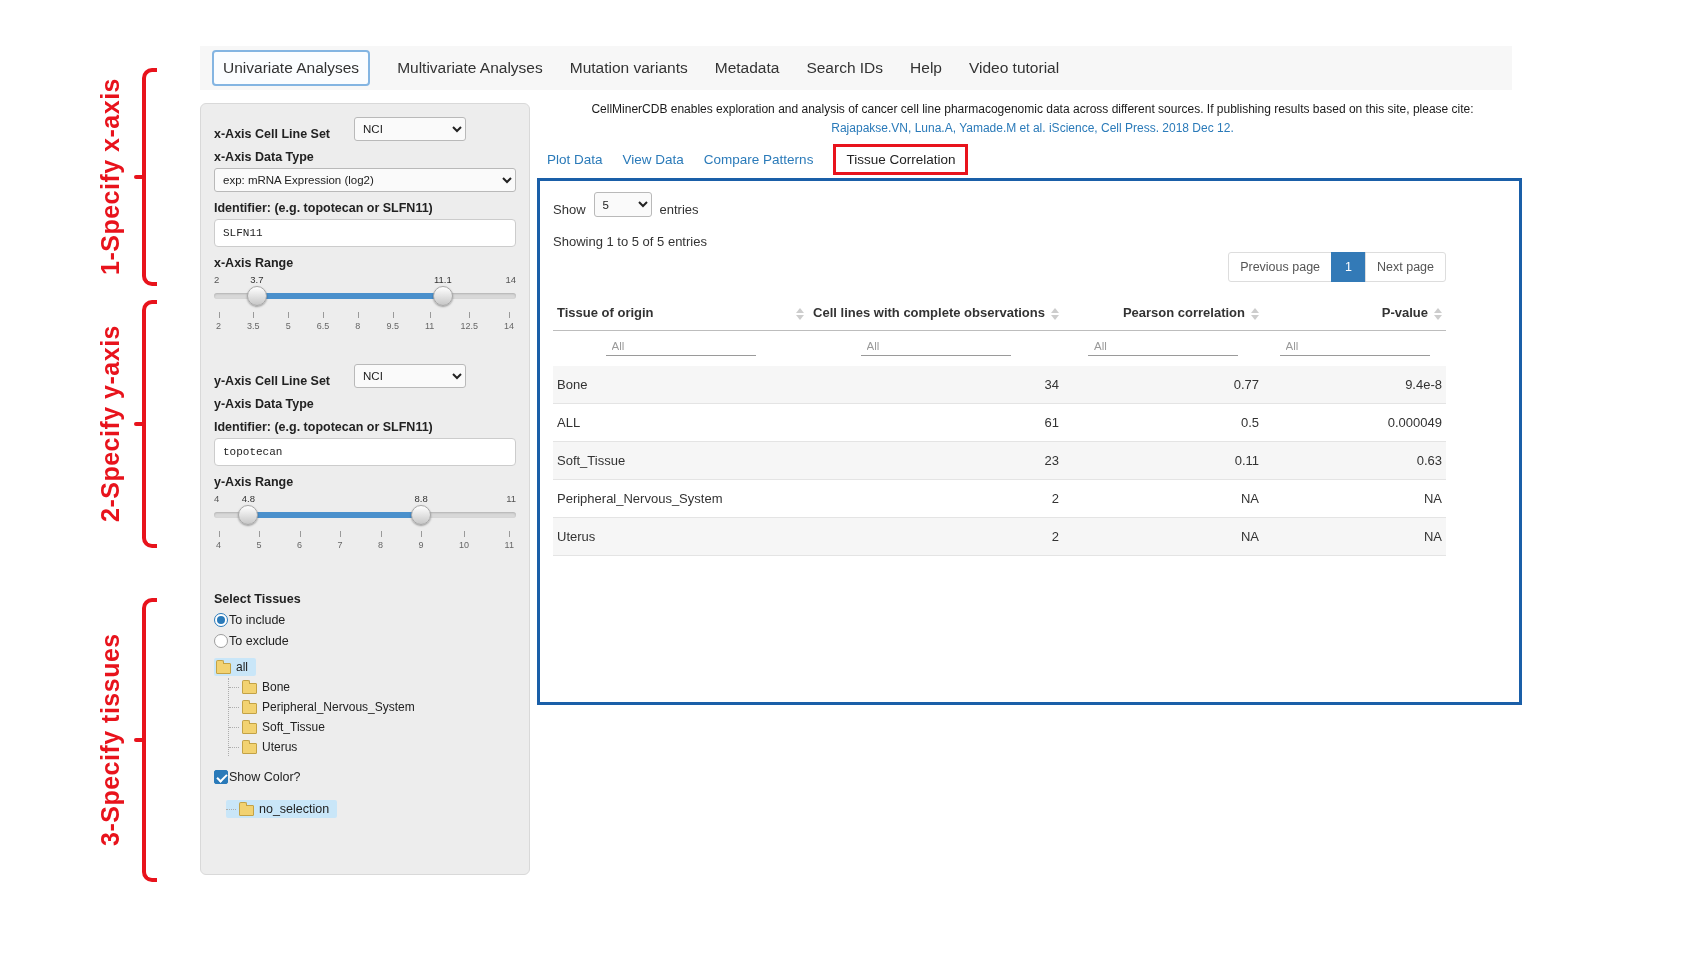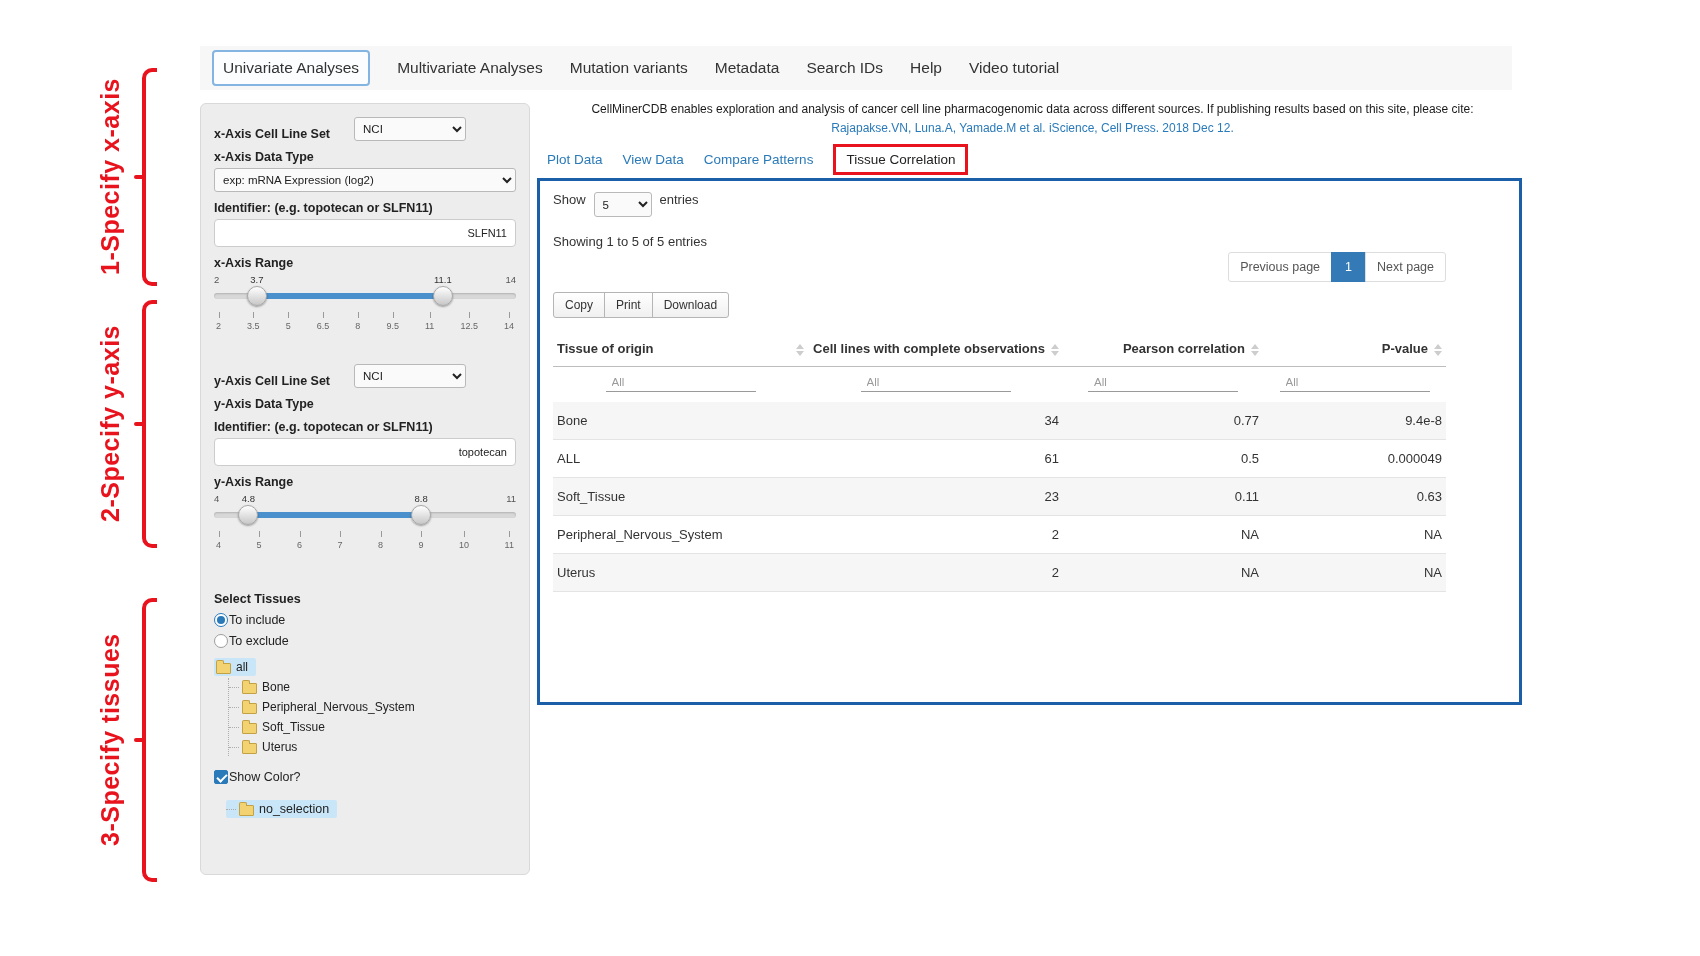--- a/index.html
+++ b/index.html
@@ -53,22 +53,21 @@
   .inline-row .blabel { margin:0; }
   select {
     font-size:11.5px; border:1px solid #b9b9b9; border-radius:3px; background:#fafafa;
     height:24px; padding:1px 4px; color:#222;
   }
   .sel-narrow { width:112px; }
   .sel-full { width:100%; }
   .text-input {
     width:100%; height:28px; border:1px solid #cccccc; border-radius:4px;
     padding:4px 8px; font-size:11px; background:#fff; color:#222;
-    font-family:Liberation Sans, sans-serif;
-    text-align:right;
+    font-family:Liberation Mono, monospace;
   }
 
   
   .slider { position:relative; height:64px; margin-top:4px; }
   .sl-end, .sl-handle-label { position:absolute; top:0; font-size:9.5px; color:#555; }
   .sl-min { left:0; } .sl-max { right:0; }
   .sl-handle-label { transform:translateX(-50%); color:#333; }
   .sl-track {
     position:absolute; top:19px; left:0; right:0; height:6px;
     background:#d8d8d8; border-radius:3px; box-shadow:inset 0 1px 2px rgba(0,0,0,.18); cursor:pointer;
@@ -134,21 +133,21 @@
 
   .subtabs { position:absolute; left:547px; top:144px; display:flex; align-items:center; gap:20px; font-size:13.5px; }
   .subtab { color:#2a7ab9; text-decoration:none; cursor:pointer; }
   .subtab.active { color:#222; background:#fff; border:3px solid #e8131c; padding:5px 10px; }
 
   .panel {
     position:absolute; left:537px; top:178px; width:985px; height:527px;
     border:3px solid #1a5fa8; background:#fff; padding:11px 13px; font-size:13px; color:#333;
   }
   .panel-inner { width:893px; }
-  .show-row { display:flex; align-items:flex-start; gap:8px; font-size:13px; }
+  .show-row { display:flex; align-items:flex-end; gap:8px; font-size:13px; }
   .sel-entries { width:58px; height:25px; }
   .entries-info { margin-top:17px; font-size:13px; }
   .pagination { display:flex; justify-content:flex-end; align-items:center; margin-top:3px; }
   .page-btn {
     border:1px solid #dddddd; background:#fff; color:#555; font-size:12.5px; padding:7px 11px;
     cursor:pointer; font-family:"Liberation Sans", sans-serif;
   }
   .page-btn.prev { border-radius:3px 0 0 3px; }
   .page-btn.next { border-radius:0 3px 3px 0; margin-left:-1px; }
   .page-current {
@@ -349,25 +348,20 @@
     </div>
 
     <div class="entries-info">Showing 1 to 5 of 5 entries</div>
 
     <div class="pagination">
       <button class="page-btn prev">Previous page</button>
       <button class="page-current">1</button>
       <button class="page-btn next">Next page</button>
     </div>
 
-    <div class="export-row">
-      <button class="export-btn">Copy</button>
-      <button class="export-btn">Print</button>
-      <button class="export-btn">Download</button>
-    </div>
 
     <table class="dt">
       <colgroup>
         <col style="width:255px">
           <col style="width:255px">
           <col style="width:200px">
           <col style="width:183px">
       </colgroup>
       <thead>
         <tr>

